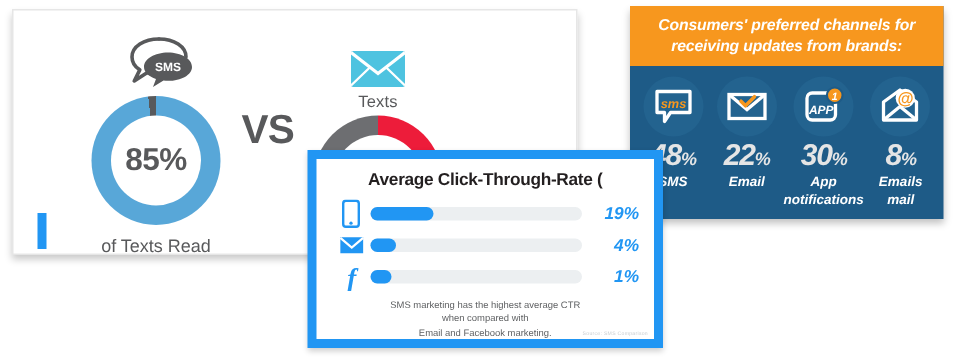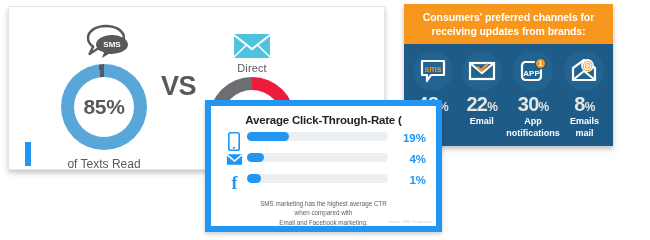--- a/index.html
+++ b/index.html
@@ -62,21 +62,21 @@
   }
   #card-ctr .inner{
     width:100%;height:100%;background:#ffffff;position:relative;
     box-sizing:border-box;padding:8px 10px 0 10px;
   }
   #ctr-title{
     font-size:11.5px;font-weight:700;color:#231f20;text-align:center;
     letter-spacing:-.2px;white-space:nowrap;overflow:hidden;
   }
   .ctr-rows{margin-top:6px;}
-  .ctr-row{display:flex;align-items:flex-start;height:21px;}
+  .ctr-row{display:flex;align-items:center;height:21px;font-style:italic;}
   .ctr-ico{
     width:26px;flex:0 0 26px;display:flex;align-items:center;justify-content:center;
     color:#2196f3;
   }
   .ctr-track{
     flex:1 1 auto;height:9px;background:#eceff1;border-radius:5px;position:relative;
     margin-right:6px;
   }
   .ctr-fill{
     position:absolute;left:0;top:0;height:9px;border-radius:5px;background:#2196f3;
@@ -87,23 +87,24 @@
   #ctr-foot{
     margin-top:4px;text-align:center;font-size:6.3px;color:#5f6163;line-height:1.5;
   }
   #ctr-source{
     position:absolute;right:4px;bottom:2px;font-size:3.4px;color:#c9cdd0;
     letter-spacing:.2px;
   }
 
   
   #card-channels{
-    position:absolute;left:404px;top:4px;width:209px;height:142px;
+    position:absolute;left:420px;top:4px;width:209px;height:142px;
     box-shadow:0 3px 5px rgba(0,0,0,.25);
     background:#1e5b87;
+    font-style:italic;
   }
   #channels-header{
     background:#f7971e;color:#ffffff;text-align:center;
     font-size:10.5px;font-weight:700;line-height:1.35;
     padding:6px 10px 6px 10px;letter-spacing:-.1px;
   }
   #channels-body{display:flex;padding:7px 4px 0 4px;}
   .ch-col{flex:1 1 0;text-align:center;}
   .ch-badge{
     width:40px;height:40px;border-radius:50%;background:#23638f;
@@ -151,21 +152,21 @@
       <div id="vs-label">VS</div>
 
       <div class="stat-col email">
         <div class="icon-top">
           <svg width="40" height="30" viewBox="0 0 40 30">
             <rect x="2" y="3" width="36" height="24" rx="1.5" fill="#4ec3e0"></rect>
             <path d="M2 4 L20 18 L38 4" fill="none" stroke="#ffffff" stroke-width="2.2"></path>
             <path d="M2 26 L14.5 14 M38 26 L25.5 14" fill="none" stroke="#ffffff" stroke-width="1.6"></path>
           </svg>
         </div>
-        <div class="icon-caption">Direct</div>
+        <div class="icon-caption">Texts</div>
         <div class="donut" style="background:conic-gradient(#ed1c3a 0deg 79deg,#6d6e71 79deg 360deg);">
           <div class="hole">
             <span class="pct">22%</span>
           </div>
         </div>
         <div class="stat-label">of Emails Read</div>
       </div>
 
     </div>
   </div>

